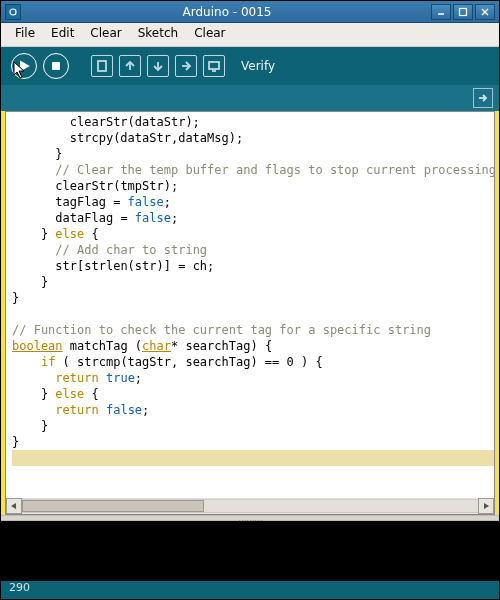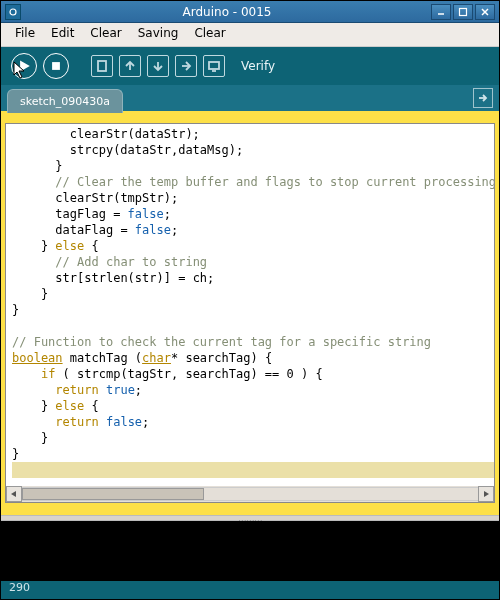--- a/index.html
+++ b/index.html
@@ -20,21 +20,21 @@
   .tb-btn.square svg { stroke:#bfd9e0;}
   .tb-sep { width:10px;}
   .tb-label { margin-left:10px; color:#e8f3f6; font-size:12px;}
   .cursor { position:absolute; left:12px; top:14px; pointer-events:none; z-index:50;}
   .tabbar { height:26px; background:#1b7187; display:flex; align-items:flex-end; padding:0 6px; gap:0; position:relative;}
   .tab { padding:5px 12px; font-size:11px; border-top-left-radius:6px; border-top-right-radius:6px; margin-right:2px; cursor:pointer; position:relative; top:2px;}
   .tab.active { background:#6b939d; color:#fff; border:1px solid #8fb3bb; border-bottom:none;}
   .tab.inactive { background:#447e8e; color:#d7e8ec; border:1px solid #5a93a2; border-bottom:none;}
   .tab-right { position:absolute; right:6px; top:3px; width:20px; height:20px; border:1px solid #9fc4cd; display:flex; align-items:center; justify-content:center; cursor:pointer;}
   .tab-right svg { stroke:#cfe4e9; fill:none; stroke-width:1.8;}
-  .editor-wrap { flex:1; display:flex; flex-direction:column; overflow:hidden; border:1px solid #888; margin:12px 4px;justify-content:space-between;}
+  .editor-wrap { flex:1; display:flex; flex-direction:column; overflow:hidden; border:1px solid #888; margin:0 4px;justify-content:space-between;}
   .editor { flex:1; overflow:auto; background:#fff; font-family:"DejaVu Sans Mono", Menlo, Consolas, monospace; font-size:12px; line-height:16px; padding:2px 0 0 6px; white-space:pre; position:relative;}
   .kw-type { color:#b38600;text-decoration:underline;} .kw-ctrl { color:#b38600;} .kw-bool { color:#1560ad;} .cmt { color:#858f76;}
   .hl-line { background:#ebe0a8; display:block; width:100%;}
   .hscroll { height:16px; background:#e4dfd8; display:flex; align-items:center;}
   .hscroll .arrow { width:16px; height:16px; border:1px solid #999; background:#e8e4de; display:flex; align-items:center; justify-content:center; cursor:pointer;}
   .hscroll .track { flex:1; height:14px; background:#e4dfd8; border-top:1px solid #ccc; border-bottom:1px solid #ccc; position:relative;}
   .hscroll .thumb { position:absolute; left:0; width:40%; height:12px; top:0; background:#c9c3b8; border:1px solid #999;}
   .divider { height:6px; background:#d8d3cb; text-align:center; font-size:8px; color:#888; border-top:1px solid #bbb; border-bottom:1px solid #bbb; cursor:ns-resize;}
   .status-msg { height:24px; background:#50939e; color:#fff; padding:0 10px; display:flex; align-items:center; font-size:12px;}
   .console { height:60px; background:#000; color:#ccc; font-family:monospace; font-size:11px; overflow:auto;}
@@ -69,21 +69,21 @@
             <line x1="8" y1="2" x2="2" y2="8" stroke="#fff" stroke-width="1.5"></line>
           </svg>
         </div>
     </div>
   </div>
 
   <div class="menubar">
     <span>File</span>
     <span>Edit</span>
     <span>Clear</span>
-    <span>Saving</span>
+    <span>Sketch</span>
     <span>Clear</span>
   </div>
 
   <div class="toolbar" style="position:relative;">
     <div class="tb-btn">
       <svg width="14" height="14" viewBox="0 0 14 14">
           <polygon points="4,3 4,11 11,7" fill="#fff"></polygon>
         </svg>
     </div>
     <svg class="cursor" width="16" height="20" viewBox="0 0 16 20">
@@ -121,21 +121,20 @@
     <div class="tb-btn square">
       <svg width="14" height="14" viewBox="0 0 14 14">
           <rect x="2" y="3" width="10" height="7"></rect>
           <line x1="5" y1="12" x2="9" y2="12"></line>
         </svg>
     </div>
     <div class="tb-label">Verify</div>
   </div>
 
   <div class="tabbar">
-    <div class="tab active">sketch_090430a</div>
     <div class="tab-right">
       <svg width="12" height="12" viewBox="0 0 12 12">
           <line x1="2" y1="6" x2="9" y2="6"></line>
           <polyline points="6,3 9,6 6,9"></polyline>
         </svg>
     </div>
   </div>
 
   <div class="editor-wrap">
     <div class="editor" id="editor"><div>        <span>clearStr(dataStr);</span></div><div>        <span>strcpy(dataStr,dataMsg);</span></div><div>      <span>}</span></div><div>      <span class="cmt">// Clear the temp buffer and flags to stop current processing </span></div><div>      <span>clearStr(tmpStr);</span></div><div>      <span>tagFlag = </span><span class="kw-bool">false</span><span>;</span></div><div>      <span>dataFlag = </span><span class="kw-bool">false</span><span>;</span></div><div>    <span>} </span><span class="kw-ctrl">else</span><span> {</span></div><div>      <span class="cmt">// Add char to string</span></div><div>      <span>str[strlen(str)] = ch;</span></div><div>    <span>}</span></div><div><span>}</span></div><div>&nbsp;</div><div><span class="cmt">// Function to check the current tag for a specific string</span></div><div><span class="kw-type">boolean</span><span> matchTag (</span><span class="kw-type">char</span><span>* searchTag) {</span></div><div>    <span class="kw-ctrl">if</span><span> ( strcmp(tagStr, searchTag) == 0 ) {</span></div><div>      <span class="kw-ctrl">return</span><span> </span><span class="kw-bool">true</span><span>;</span></div><div>    <span>} </span><span class="kw-ctrl">else</span><span> {</span></div><div>      <span class="kw-ctrl">return</span><span> </span><span class="kw-bool">false</span><span>;</span></div><div>    <span>}</span></div><div><span>}</span></div><div class="hl-line">&nbsp;</div><div>&nbsp;</div></div>

